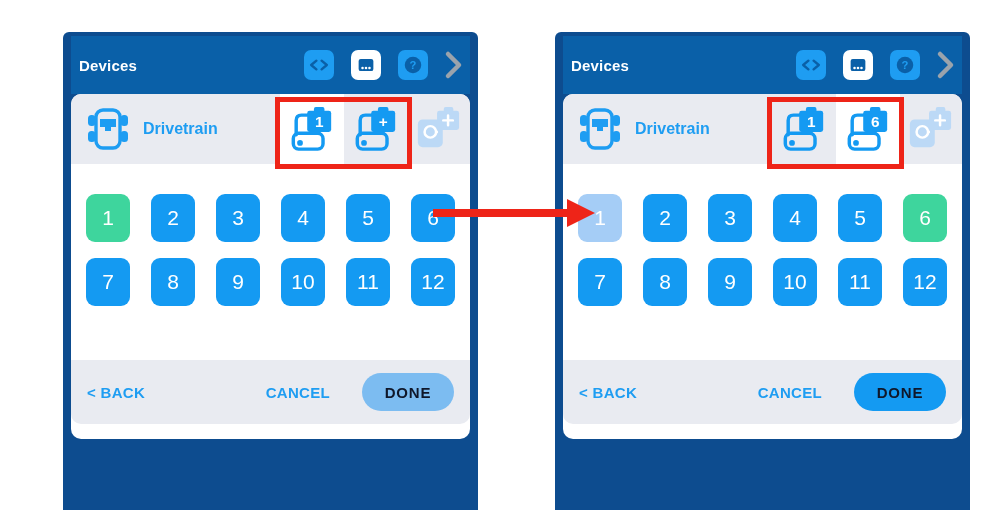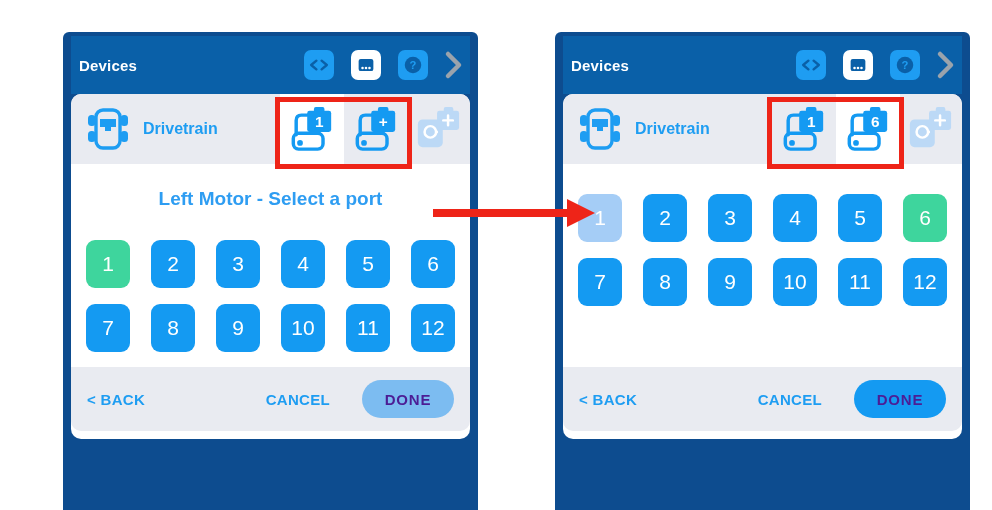--- a/index.html
+++ b/index.html
@@ -23,24 +23,24 @@
   .slot.st-active{background:#ffffff;}
   .slot-pair{position:relative;display:flex;}
   .highlight{position:absolute;left:-5px;right:-4px;top:3px;bottom:-5px;border:5px solid #ee2418;pointer-events:none;z-index:3;}
   .slot-gyro{width:60px;margin-right:2px;}
   .heading{margin-top:24px;text-align:center;color:#2e9df2;font-size:19px;font-weight:600;}
   .ports{width:369px;margin:30px auto 0;display:flex;flex-wrap:wrap;column-gap:21px;row-gap:16px;}
   .port{width:44px;height:48px;border-radius:9px;background:#149af2;color:#ffffff;font-size:21px;
         display:flex;align-items:center;justify-content:center;cursor:pointer;}
   .port.st-selected{background:#3ed59d;}
   .port.st-taken{background:#a5cdf6;}
-  .foot{position:absolute;left:0;right:0;bottom:8px;height:64px;background:#e9ebf1;border-radius:0 0 10px 10px;
+  .foot{position:absolute;left:0;right:0;bottom:15px;height:64px;background:#e9ebf1;border-radius:0 0 10px 10px;
         display:flex;align-items:center;padding:0 16px;box-sizing:border-box;}
   .back,.cancel{color:#1e9df2;font-size:15px;font-weight:700;letter-spacing:.3px;cursor:pointer;}
-  .done-btn{margin-left:32px;width:92px;height:38px;border-radius:19px;color:#4c1d95;font-size:15px;font-weight:700;
+  .done-btn{margin-left:32px;width:92px;height:38px;border-radius:19px;color:#0f172a;font-size:15px;font-weight:700;
             letter-spacing:.8px;display:flex;align-items:center;justify-content:center;cursor:pointer;}
   .done-btn.st-disabled{background:#7cbcf1;}
   .done-btn.st-enabled{background:#149af2;}
   .arrow-shaft{position:absolute;left:433px;top:209px;width:140px;height:8px;background:#ee2418;z-index:6;}
   .arrow-head{position:absolute;left:567px;top:199px;width:0;height:0;z-index:6;
               border-left:28px solid #ee2418;border-top:14px solid transparent;border-bottom:14px solid transparent;}
 </style>
 </head>
 <body>
 
@@ -119,21 +119,20 @@
               <rect x="30" y="1" width="10" height="7" rx="2" fill="#bcd9f6"></rect>
               <rect x="23" y="5" width="23" height="20" rx="2.5" fill="#bcd9f6"></rect>
               <path d="M34.5 10 V20 M29.5 15 H39.5" stroke="#ffffff" stroke-width="2.6" stroke-linecap="round"></path>
               <rect x="3" y="14" width="26" height="29" rx="5" fill="#bcd9f6"></rect>
               <circle cx="16" cy="27" r="6" stroke="#ffffff" stroke-width="2.6"></circle>
               <circle cx="22.5" cy="27" r="1.6" fill="#ffffff"></circle>
             </svg>
           </div>
         </div>
       </div>
-      <div class="heading">Left Motor - Select a port</div>
       <div class="ports">
           <div class="port st-selected">1</div>
           <div class="port st-normal">2</div>
           <div class="port st-normal">3</div>
           <div class="port st-normal">4</div>
           <div class="port st-normal">5</div>
           <div class="port st-normal">6</div>
           <div class="port st-normal">7</div>
           <div class="port st-normal">8</div>
           <div class="port st-normal">9</div>

